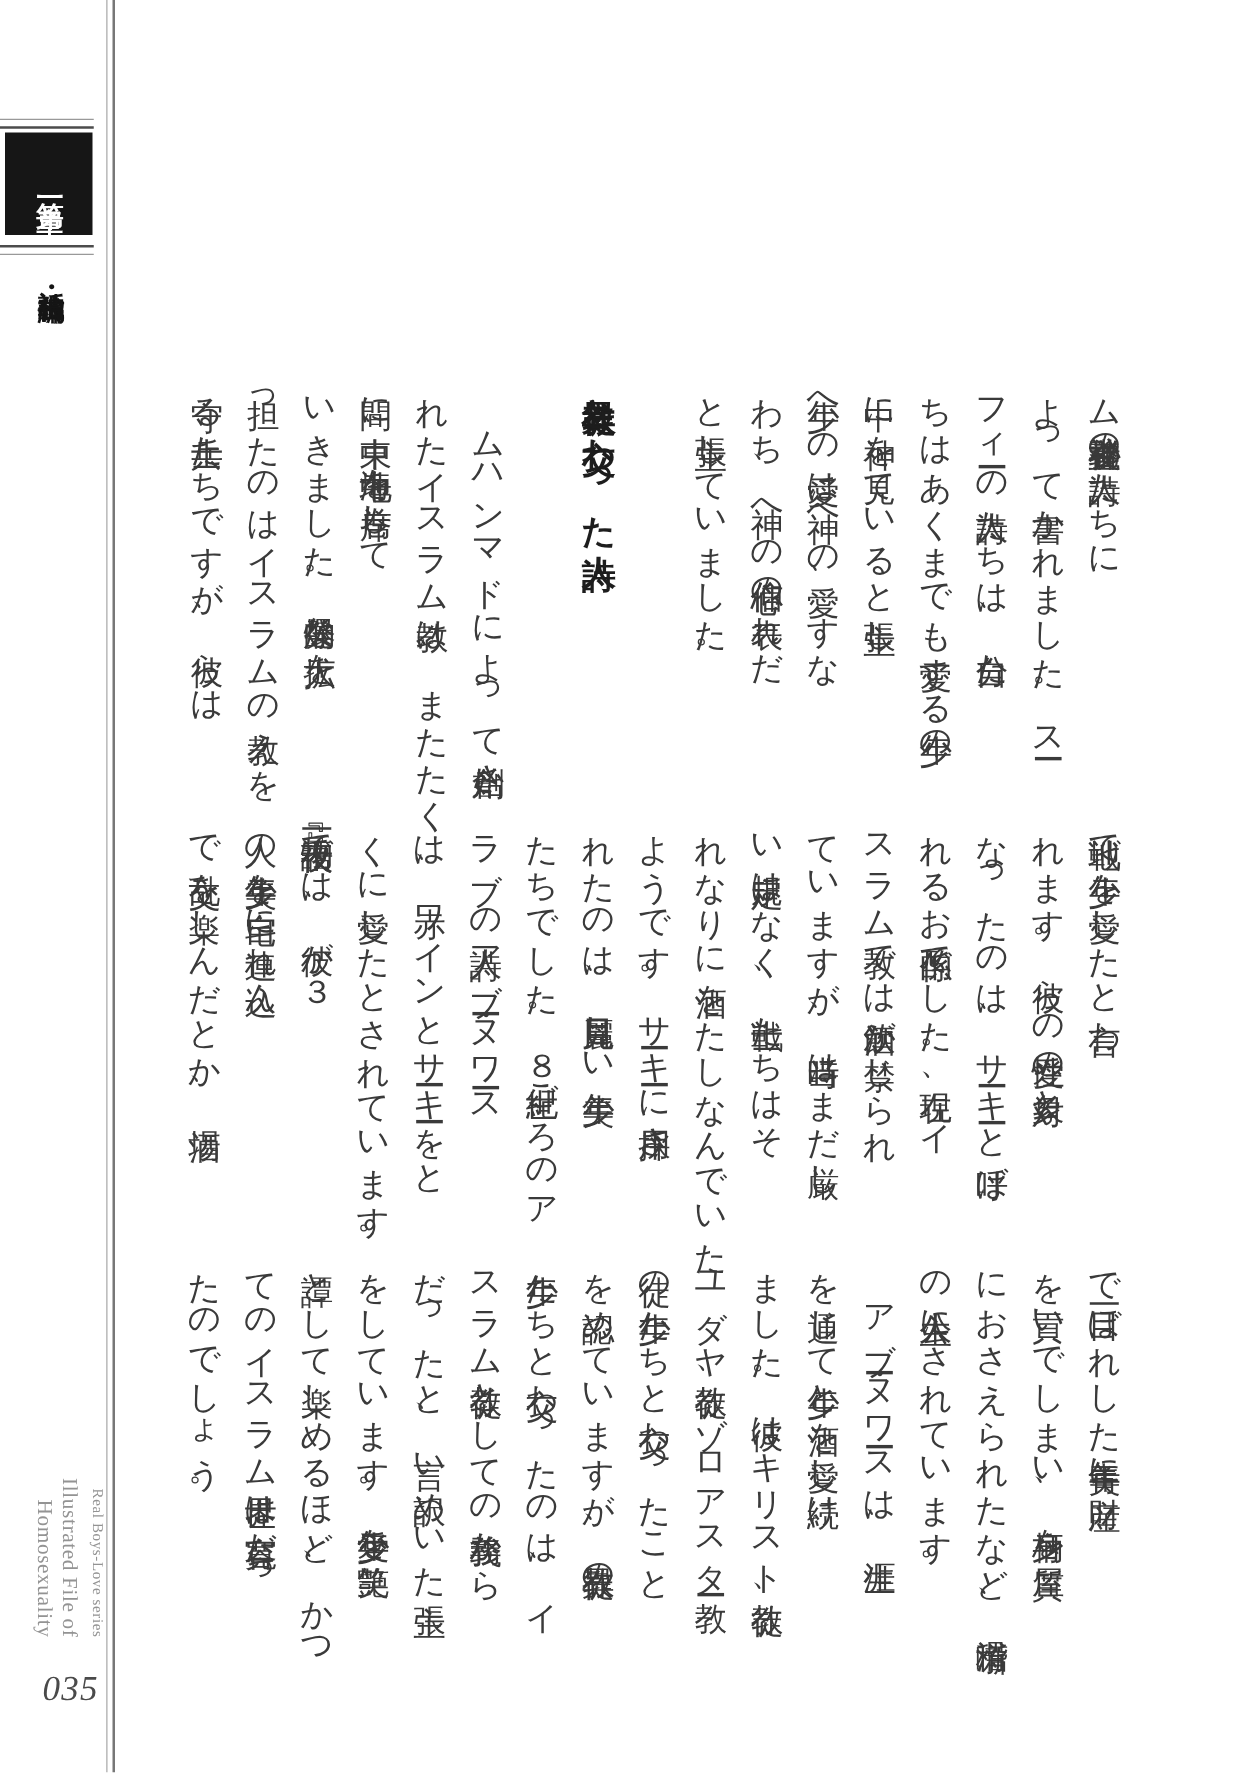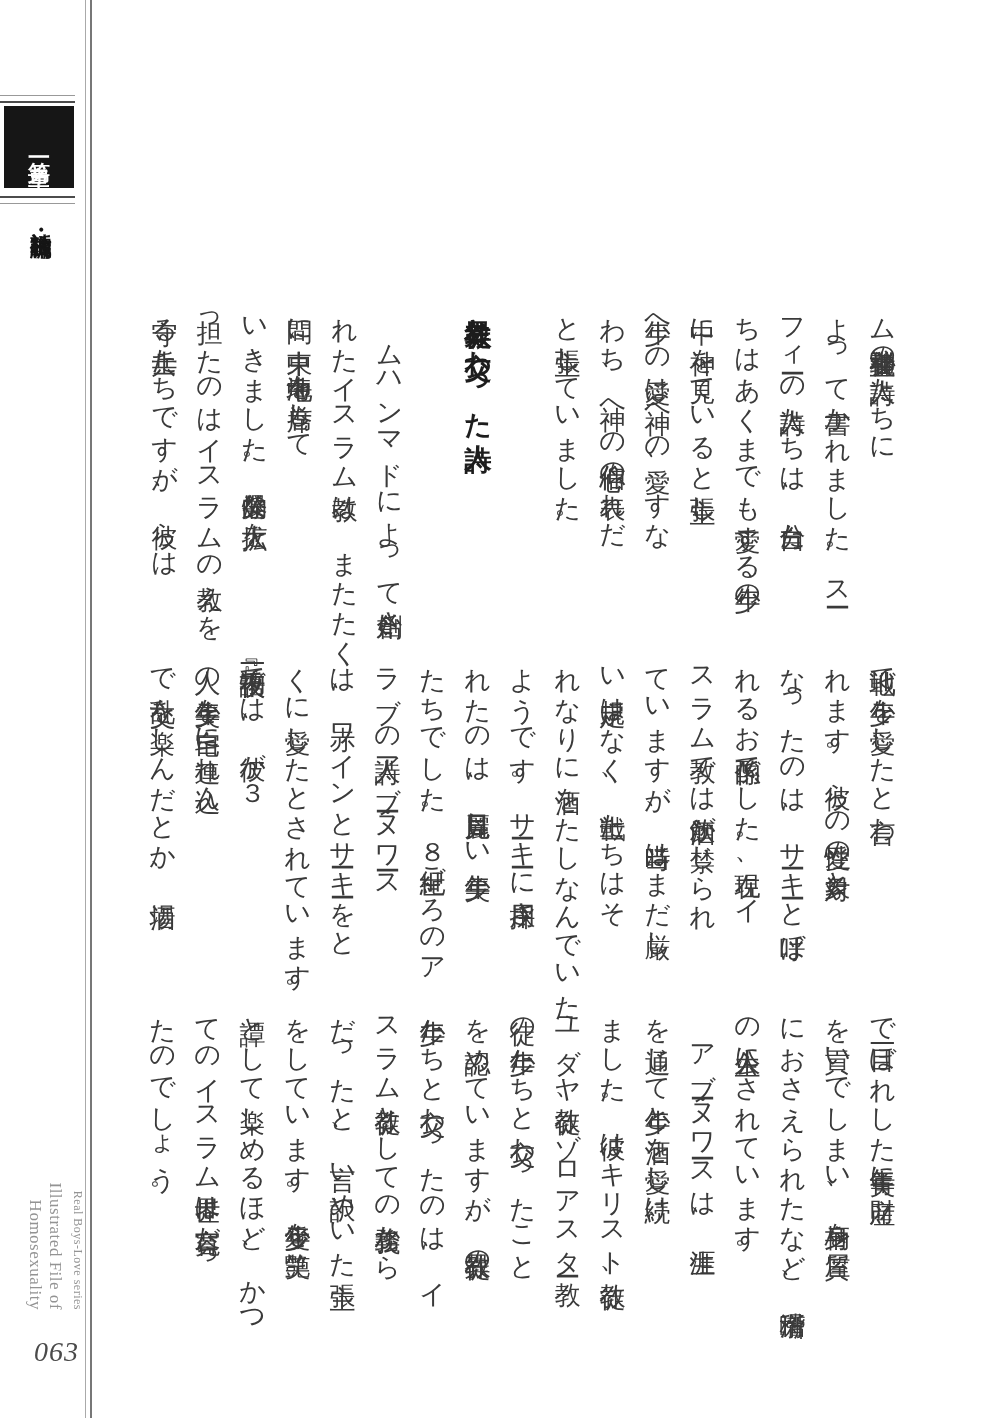--- a/index.html
+++ b/index.html
@@ -184,15 +184,15 @@
     <p>譚として楽しめるほど、かつ</p>
     <p>てのイスラム世界は寛容だっ</p>
     <p>たのでしょう。</p>
   </div>
 
   <div class="series-credit">
     <div class="small-line">Real Boys-Love series</div>
     <div class="large-line">Illustrated File of Homosexuality</div>
   </div>
 
-  <div class="page-number">063</div>
+  <div class="page-number">035</div>
 
 </div>
 
 </body></html>

